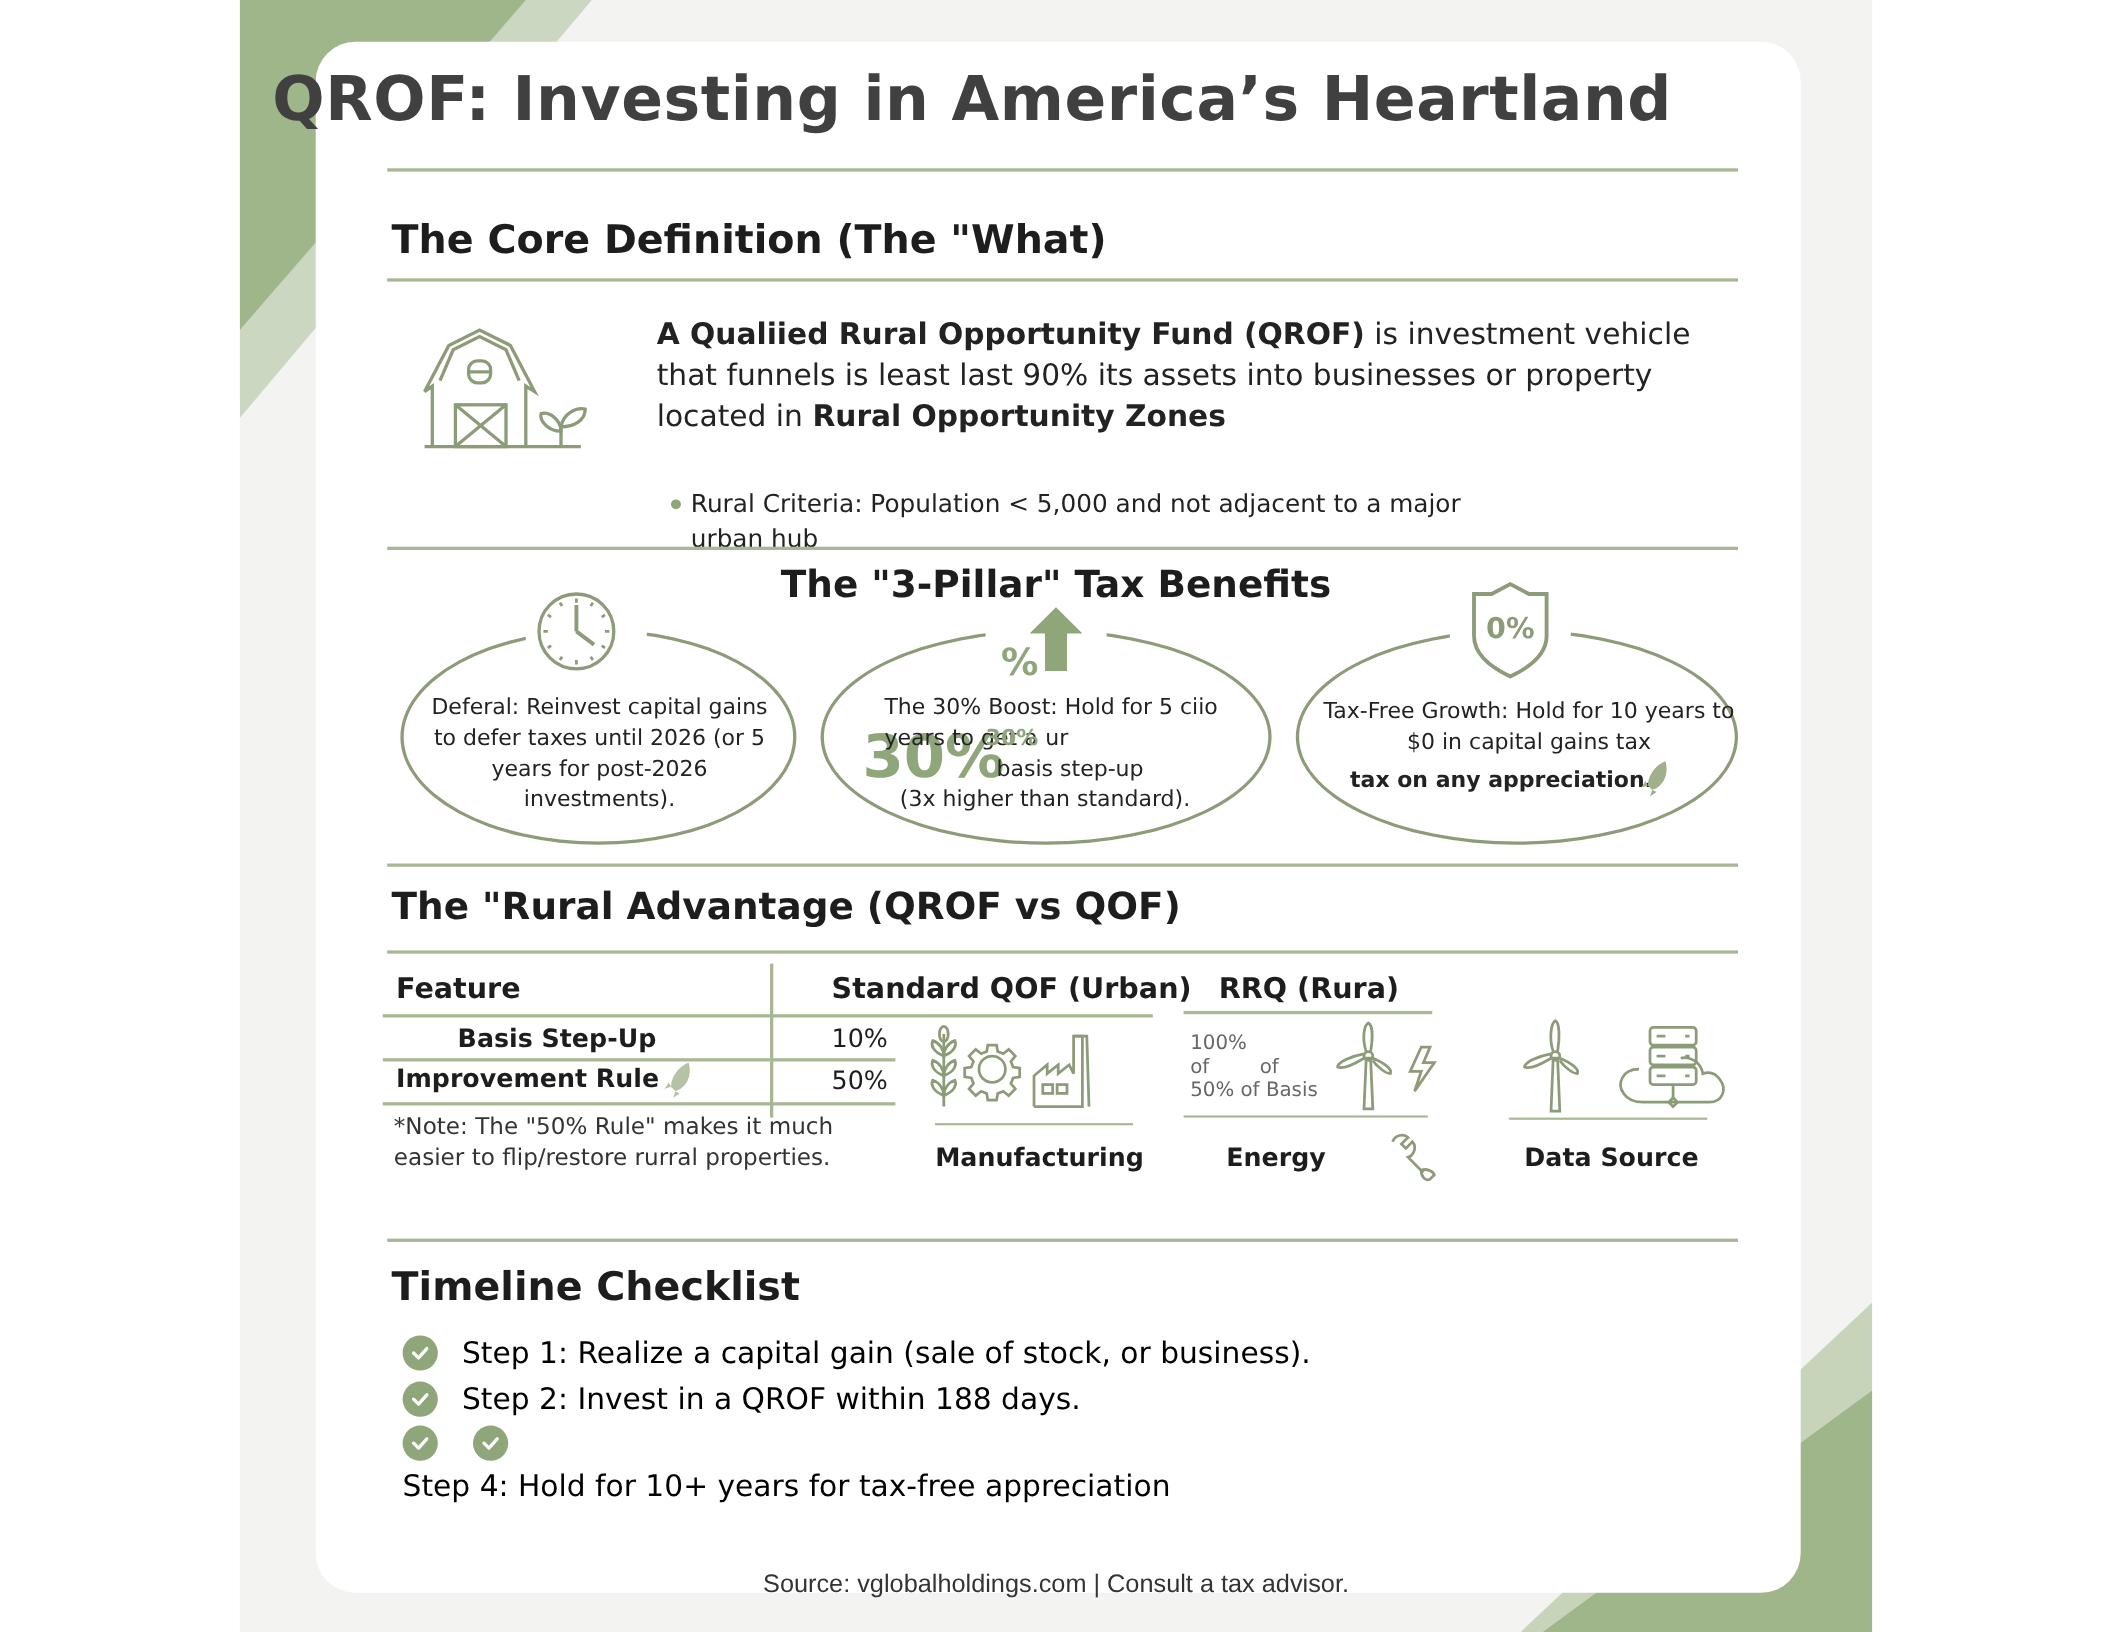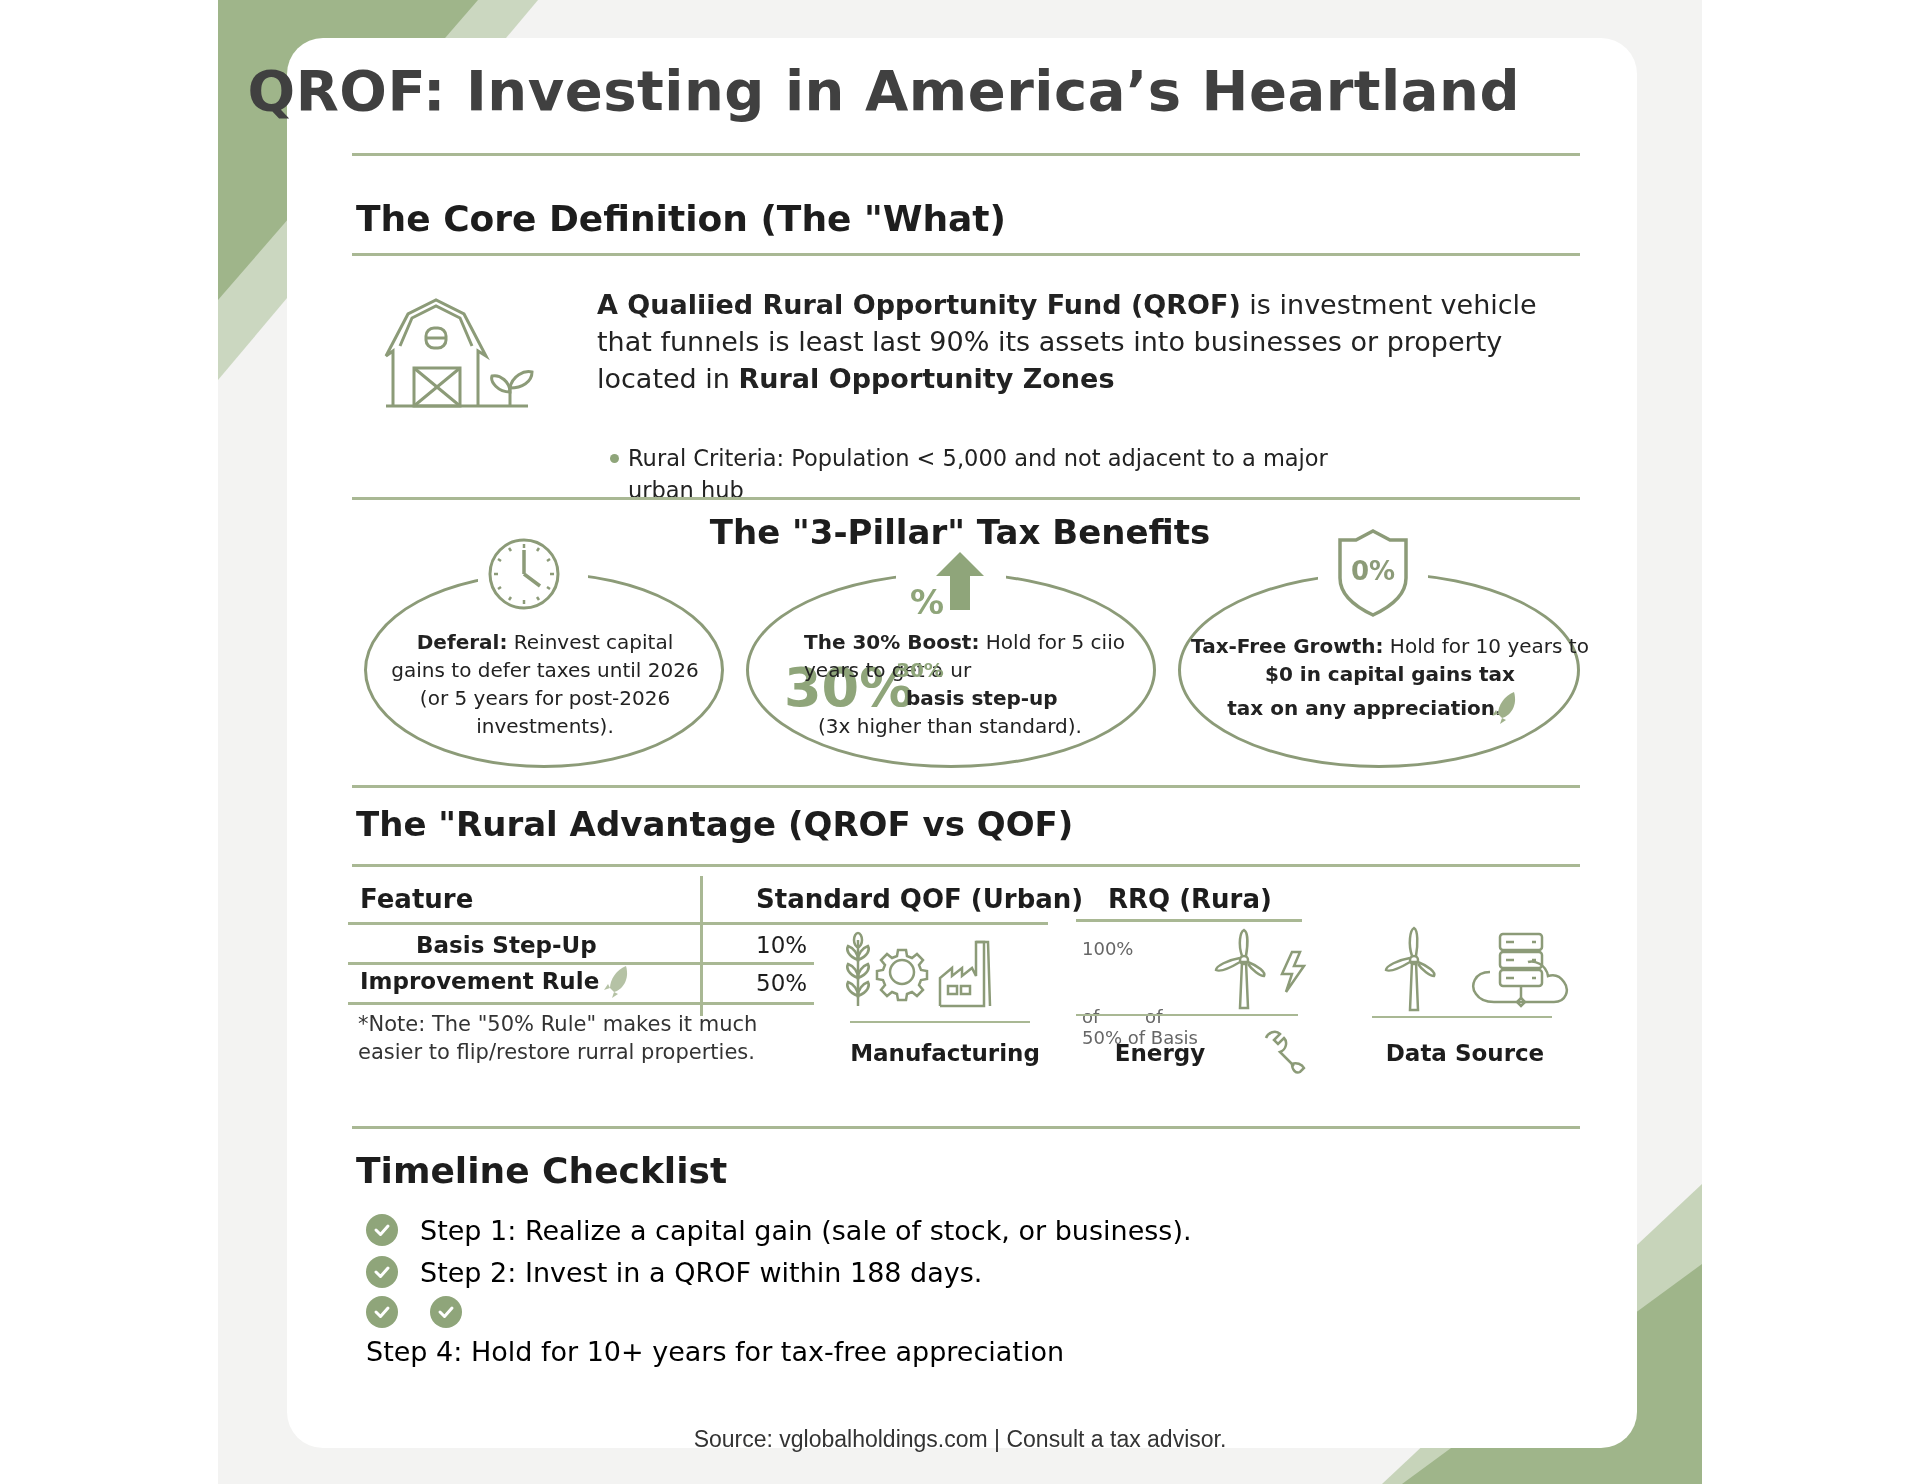--- a/index.html
+++ b/index.html
@@ -25,21 +25,21 @@
   .def-text { position: absolute; left: 597px; top: 286px; width: 940px; font-size: 27px; line-height: 37px; color: #222; }
   .def-text b { font-weight: bold; }
   .bullet { position: absolute; left: 610px; top: 442px; width: 800px; font-size: 22.5px; line-height: 32px; color: #222; }
   .bullet-dot { position: absolute; left: 0; top: 12px; width: 9px; height: 9px; border-radius: 50%; background: #8fa57a; }
   .bullet-text { position: absolute; left: 18px; top: 0; width: 760px; }
 
   .pillars-title { position: absolute; left: 0; top: 512px; width: 1920px; text-align: center; font-size: 34px; font-weight: bold; }
 
   .pill { position: absolute; border: 3px solid #8c9b78; border-radius: 50%; background: transparent; }
   .pill-text { position: absolute; text-align: center; font-size: 20px; line-height: 28px; color: #222; }
-  .pill-text b { font-weight: bold; }
+  .pill-text b { font-weight: normal; }
   .icon-gap { position: absolute; background: #fff; }
 
   .big30 { position: absolute; font-size: 54px; font-weight: bold; color: #8fa57a; }
   .green { color: #8fa57a; font-weight: bold; }
   .tbl-h { position: absolute; font-size: 26px; font-weight: bold; }
   .tbl-cell { position: absolute; font-size: 23px; }
   .tbl-bold { font-weight: bold; }
   .vline { position: absolute; width: 3px; background: #a9b894; }
   .note { position: absolute; left: 358px; top: 1010px; font-size: 21px; line-height: 28px; color: #333; }
   .sector-label { position: absolute; font-size: 23px; font-weight: bold; text-align: center; }
@@ -158,21 +158,21 @@
   <path d="M24 2 C14 6 8 16 8 24 L12 28 C20 26 28 16 24 2 Z" fill="#b5c2a5"></path>
   <path d="M8 24 L2 26 L6 20 Z M12 28 L10 34 L16 30 Z" fill="#b5c2a5"></path>
 </svg>
 <div class="tbl-cell" style="left:756px; top:970px;">50%</div>
 <div class="rule" style="left:348px; top:1002px; width:466px;"></div>
 
 <div class="note" style="width:440px;">*Note: The "50% Rule" makes it much easier to flip/restore rurral properties.</div>
 
 <div class="rrq-val">
   <div>100%</div>
-  <div style="white-space:pre;margin-top:47px;">of        of</div>
+  <div style="white-space:pre;">of        of</div>
   <div>50% of Basis</div>
 </div>
 
 <svg style="position:absolute; left:844px; top:930px; width:166px; height:80px;" viewBox="0 0 166 80" fill="none" stroke="#8c9b78" stroke-width="2.5">
   <g>
     <path d="M14 76 V10"></path>
     <ellipse cx="14" cy="10" rx="4" ry="7"></ellipse>
     <path d="M14 30 C4 26 2 20 4 16 C10 18 14 24 14 30 Z M14 30 C24 26 26 20 24 16 C18 18 14 24 14 30 Z"></path>
     <path d="M14 48 C4 44 2 38 4 34 C10 36 14 42 14 48 Z M14 48 C24 44 26 38 24 34 C18 36 14 42 14 48 Z"></path>
     <path d="M14 66 C4 62 2 56 4 52 C10 54 14 60 14 66 Z M14 66 C24 62 26 56 24 52 C18 54 14 60 14 66 Z"></path>

